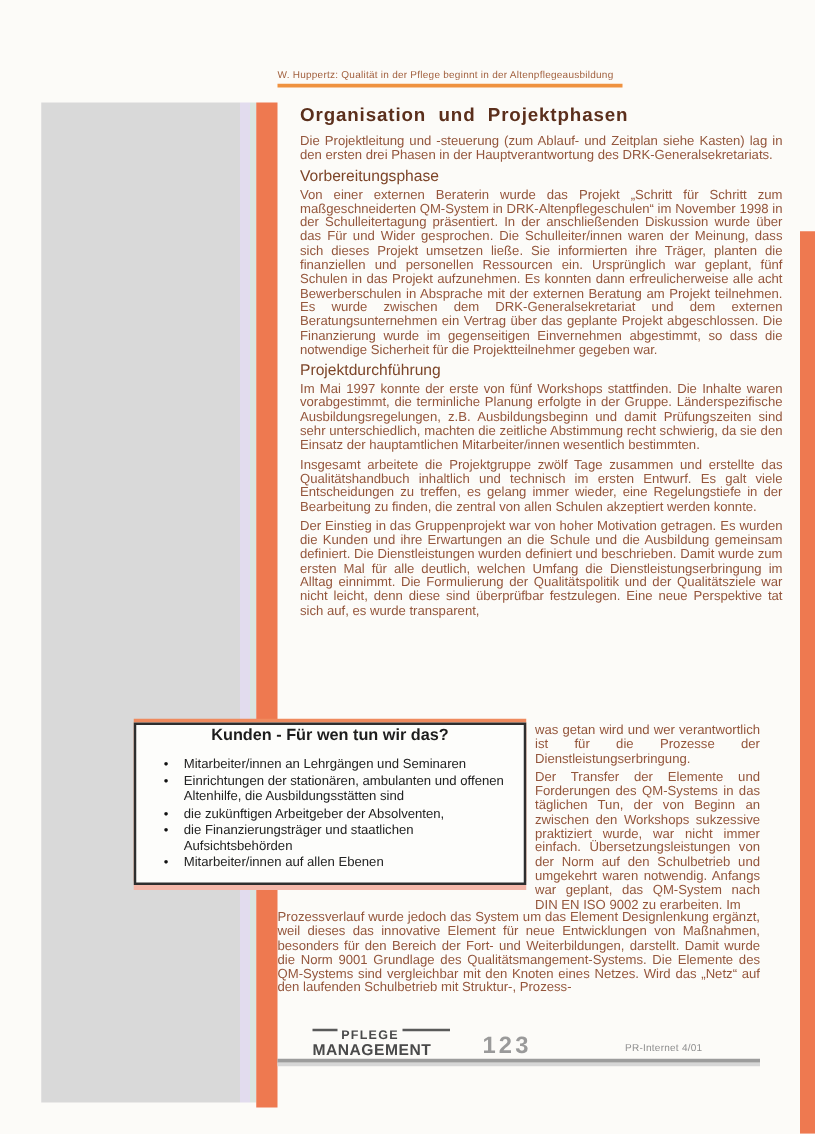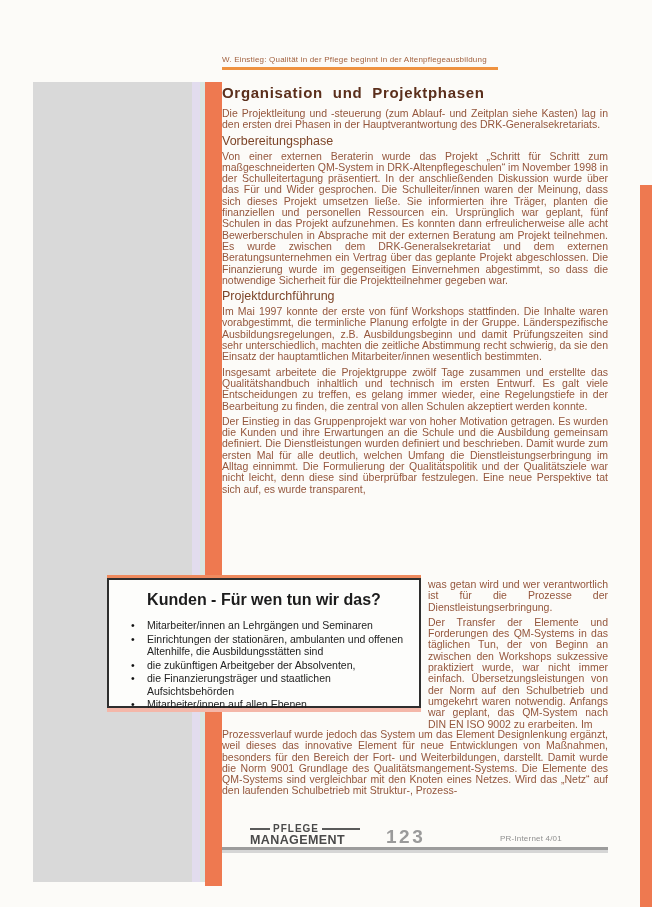--- a/index.html
+++ b/index.html
@@ -12,43 +12,43 @@
   .bar-gray{position:absolute;left:33px;top:82px;width:159px;height:800px;background:#d9d9d9;}
   .fringe-lav{position:absolute;left:192px;top:82px;width:8px;height:800px;background:#e2dcee;}
   .fringe-mint{position:absolute;left:200px;top:82px;width:5px;height:800px;background:#d9e5df;}
   .bar-left{position:absolute;left:205px;top:82px;width:17px;height:804px;background:#ee7950;}
   .bar-right{position:absolute;left:640px;top:185px;width:12px;height:722px;background:#ee7950;}
   
   .running-head{position:absolute;left:222px;top:55px;width:300px;font-size:8px;letter-spacing:.2px;color:#a2613f;}
   .head-rule{position:absolute;left:222px;top:67px;width:276px;height:3px;background:#ef9240;}
   
   .col-main{position:absolute;left:222px;top:84px;width:386px;color:#94563c;
-            font-size:10.5px;line-height:11.3px;text-align:justify;}
+            font-size:10.5px;line-height:11.3px;text-align:justify;padding-left:18px;}
   .col-main h1{font-size:15px;line-height:17px;color:#5b2f1c;margin:0 0 7px 0;
                font-weight:bold;letter-spacing:.7px;word-spacing:5px;}
   .col-main h2{font-size:12.5px;line-height:13px;color:#7d4529;margin:4px 0 3px 0;font-weight:500;}
   .col-main p{margin:0 0 4px 0;}
   .col-narrow{position:absolute;left:428px;top:579px;width:180px;color:#94563c;
               font-size:10.5px;line-height:11.3px;text-align:justify;}
   .col-narrow p{margin:0 0 4px 0;}
   .col-bottom{position:absolute;left:222px;top:729px;width:386px;color:#94563c;
               font-size:10.5px;line-height:11.3px;text-align:justify;}
   .col-bottom p{margin:0;}
   
   .infobox{position:absolute;left:107px;top:578px;width:310px;height:126px;
            background:#fdfdfb;border:2px solid #2e2e2e;z-index:5;
            box-shadow:0 -3px 0 0 #ef8a5e, 0 4px 0 0 #f4b7a9;}
-  .infobox-title{margin-top:11px;text-align:center;font-size:16px;font-weight:bold;color:#1c1c1c;}
+  .infobox-title{margin-top:0;text-align:center;font-size:13px;font-weight:bold;color:#1c1c1c;}
   .infobox ul{list-style:none;margin:10px 0 0 0;padding:0 10px 0 22px;
               font-size:10.5px;line-height:12.5px;color:#222;}
   .infobox li{display:flex;margin:0 0 1px 0;}
   .blt{width:16px;flex:0 0 16px;color:#111;}
   
   .brand{position:absolute;left:250px;top:823px;width:120px;color:#4a4a4a;}
-  .brand-row{display:flex;align-items:center;}
+  .brand-row{display:flex;}
   .brand-rule{height:2px;background:#5a5a5a;}
   .rule-l{width:20px;margin-right:3px;}
   .rule-r{width:38px;margin-left:3px;}
   .brand-top{font-size:10px;font-weight:bold;letter-spacing:1px;}
   .brand-bottom{font-size:12.5px;font-weight:bold;letter-spacing:.4px;margin-top:-1px;}
   .page-number{position:absolute;left:386px;top:826px;font-size:19px;font-weight:bold;
                color:#9a9a9a;letter-spacing:2.5px;}
   .footer-divider{position:absolute;left:222px;top:847px;width:386px;height:3px;
                   background:#9c9c9c;box-shadow:0 3px 0 #d6d6d6;}
   .issue{position:absolute;left:500px;top:834px;width:108px;
@@ -56,21 +56,21 @@
 </style>
 </head>
 <body>
 
 <div class="bar-gray"></div>
 <div class="fringe-lav"></div>
 <div class="fringe-mint"></div>
 <div class="bar-left"></div>
 <div class="bar-right"></div>
 
-<div class="running-head">W. Einstieg: Qualität in der Pflege beginnt in der Altenpflegeausbildung</div>
+<div class="running-head">W. Huppertz: Qualität in der Pflege beginnt in der Altenpflegeausbildung</div>
 <div class="head-rule"></div>
 
 <div class="col-main">
   <h1>Organisation und Projektphasen</h1>
   <p>Die Projektleitung und -steuerung (zum Ablauf- und Zeitplan siehe Kasten) lag in den ersten drei Phasen in der Hauptverantwortung des DRK-Generalsekretariats.</p>
   <h2>Vorbereitungsphase</h2>
   <p>Von einer externen Beraterin wurde das Projekt „Schritt für Schritt zum maßgeschneiderten QM-System in DRK-Altenpflegeschulen“ im November 1998 in der Schulleitertagung präsentiert. In der anschließenden Diskussion wurde über das Für und Wider gesprochen. Die Schulleiter/innen waren der Meinung, dass sich dieses Projekt umsetzen ließe. Sie informierten ihre Träger, planten die finanziellen und personellen Ressourcen ein. Ursprünglich war geplant, fünf Schulen in das Projekt aufzunehmen. Es konnten dann erfreulicherweise alle acht Bewerberschulen in Absprache mit der externen Beratung am Projekt teilnehmen. Es wurde zwischen dem DRK-Generalsekretariat und dem externen Beratungsunternehmen ein Vertrag über das geplante Projekt abgeschlossen. Die Finanzierung wurde im gegenseitigen Einvernehmen abgestimmt, so dass die notwendige Sicherheit für die Projektteilnehmer gegeben war.</p>
   <h2>Projektdurchführung</h2>
   <p>Im Mai 1997 konnte der erste von fünf Workshops stattfinden. Die Inhalte waren vorabgestimmt, die terminliche Planung erfolgte in der Gruppe. Länderspezifische Ausbildungsregelungen, z.B. Ausbildungsbeginn und damit Prüfungszeiten sind sehr unterschiedlich, machten die zeitliche Abstimmung recht schwierig, da sie den Einsatz der hauptamtlichen Mitarbeiter/innen wesentlich bestimmten.</p>
   <p>Insgesamt arbeitete die Projektgruppe zwölf Tage zusammen und erstellte das Qualitätshandbuch inhaltlich und technisch im ersten Entwurf. Es galt viele Entscheidungen zu treffen, es gelang immer wieder, eine Regelungstiefe in der Bearbeitung zu finden, die zentral von allen Schulen akzeptiert werden konnte.</p>

